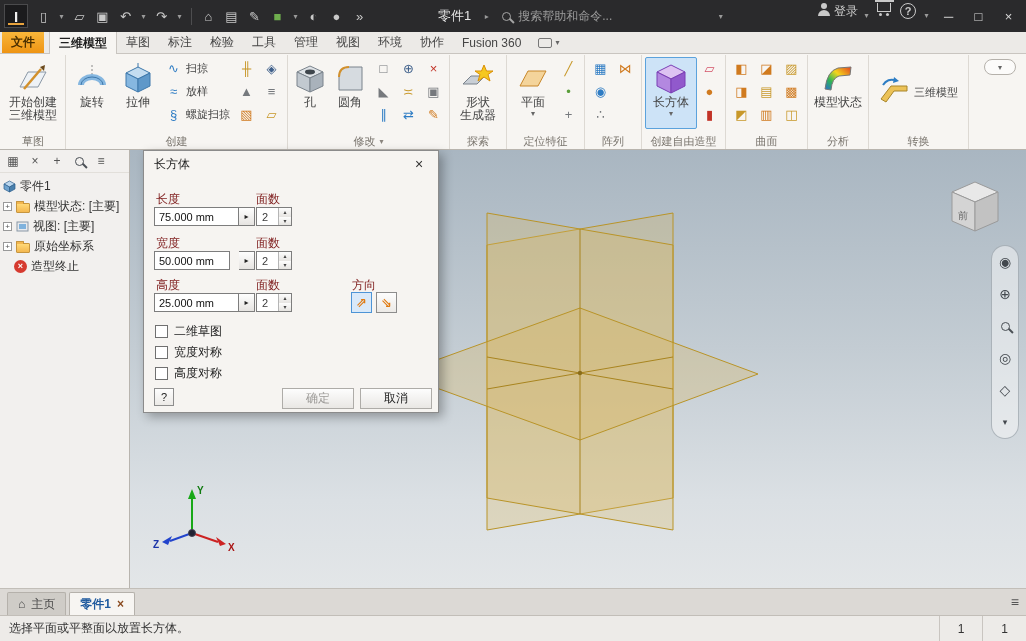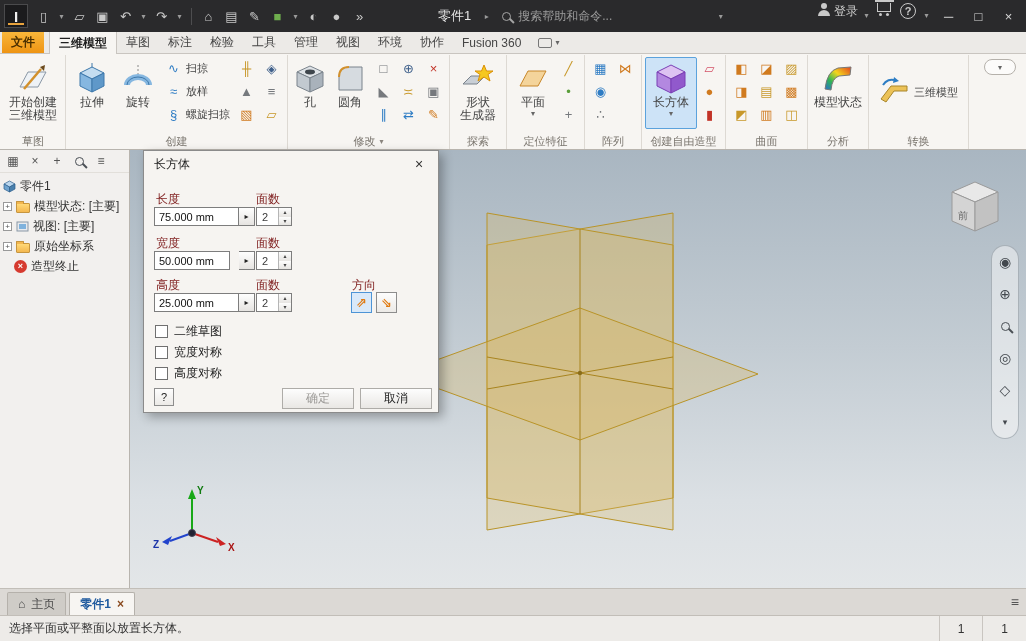--- a/index.html
+++ b/index.html
@@ -241,38 +241,38 @@
         <div class="bl">三维模型</div>
       </div>
     </div>
     <div class="grp-label">草图</div>
   </div>
 
   <div class="grp">
     <div class="grp-body">
       <div class="bb" style="width:46px">
         <div class="bi">
+          <svg width="30" height="30" viewBox="0 0 30 30">
+              <line x1="15" y1="2" x2="15" y2="13" stroke="#888" stroke-dasharray="2,2"></line>
+              <path d="M4,22 a11,8 0 1 1 22,0" fill="none" stroke="#86b7e0" stroke-width="6"></path>
+              <path d="M4,22 a11,8 0 1 1 22,0" fill="none" stroke="#3e78ab" stroke-width="1"></path>
+            </svg>
+        </div>
+        <div class="bl">旋转</div>
+      </div>
+      <div class="bb" style="width:46px">
+        <div class="bi">
           <svg width="30" height="32" viewBox="0 0 30 32">
               <line x1="15" y1="1" x2="15" y2="6" stroke="#3e78ab"></line>
               <polygon points="15,5 27,11 15,17 3,11" fill="#c3dcf0" stroke="#3e78ab"></polygon>
               <polygon points="3,11 15,17 15,30 3,24" fill="#86b7e0" stroke="#3e78ab"></polygon>
               <polygon points="27,11 15,17 15,30 27,24" fill="#5f98c9" stroke="#3e78ab"></polygon>
             </svg>
         </div>
         <div class="bl">拉伸</div>
-      </div>
-      <div class="bb" style="width:46px">
-        <div class="bi">
-          <svg width="30" height="30" viewBox="0 0 30 30">
-              <line x1="15" y1="2" x2="15" y2="13" stroke="#888" stroke-dasharray="2,2"></line>
-              <path d="M4,22 a11,8 0 1 1 22,0" fill="none" stroke="#86b7e0" stroke-width="6"></path>
-              <path d="M4,22 a11,8 0 1 1 22,0" fill="none" stroke="#3e78ab" stroke-width="1"></path>
-            </svg>
-        </div>
-        <div class="bl">旋转</div>
       </div>
       <div class="col">
         <div class="sb">
           <span class="si c-blue">∿</span>
           <span>扫掠</span>
         </div>
         <div class="sb">
           <span class="si c-blue">≈</span>
           <span>放样</span>
         </div>

